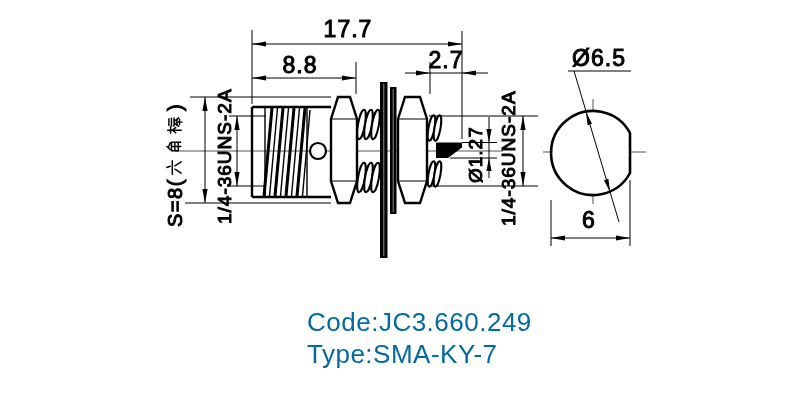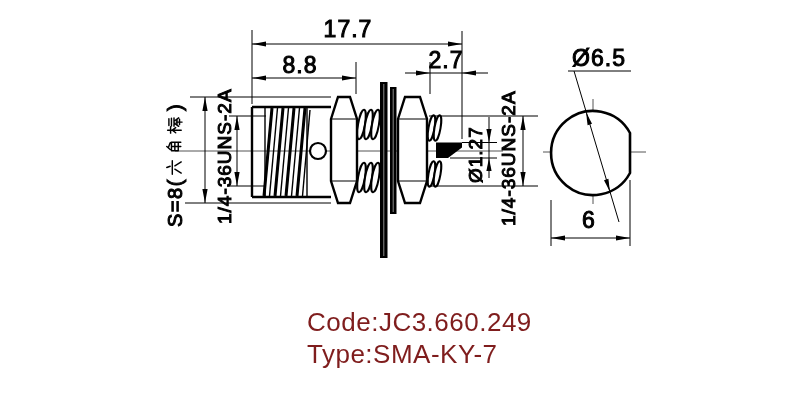--- a/index.html
+++ b/index.html
@@ -2,21 +2,21 @@
 <html><head>
 <meta charset="utf-8">
 <style>
   html,body{margin:0;padding:0;background:#ffffff;}
   .stage{position:relative;width:697px;height:400px;background:#ffffff;overflow:hidden;
          font-family:"Liberation Sans","DejaVu Sans",sans-serif;}
   svg{position:absolute;left:0;top:0;}
   svg text{font-family:"Liberation Sans","DejaVu Sans",sans-serif;fill:#000;}
   .dimtext{font-size:23px;letter-spacing:1px;}
   .rottext{font-size:19px;letter-spacing:1px;}
-  .titleblock{position:absolute;left:307px;top:306px;color:#7f1d1d;
+  .titleblock{position:absolute;left:307px;top:306px;color:#0369a1;
               font-size:26px;line-height:32px;letter-spacing:0.5px;}
   .titleblock div{white-space:nowrap;}
 </style>
 </head>
 <body>
 
 <div class="stage">
 <svg width="800" height="400" viewBox="0 0 800 400">
 
   <g stroke="#000" fill="none">

